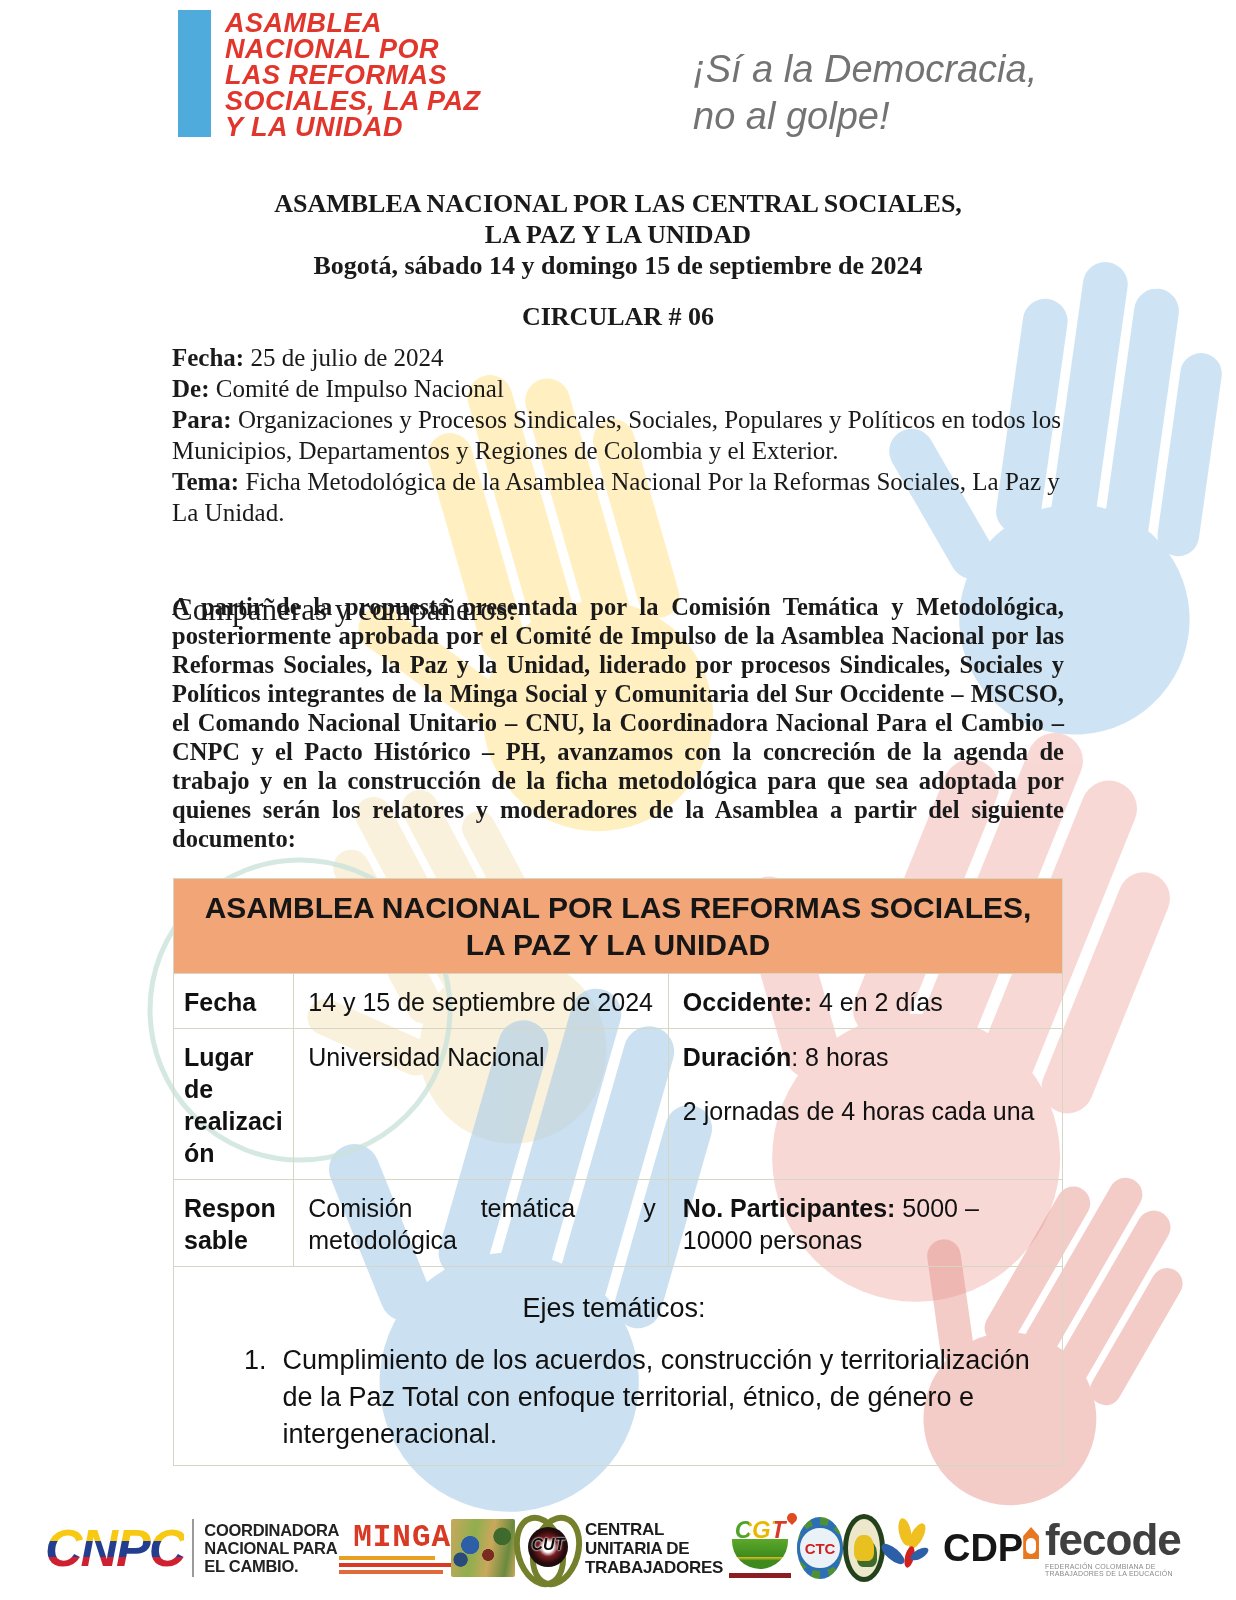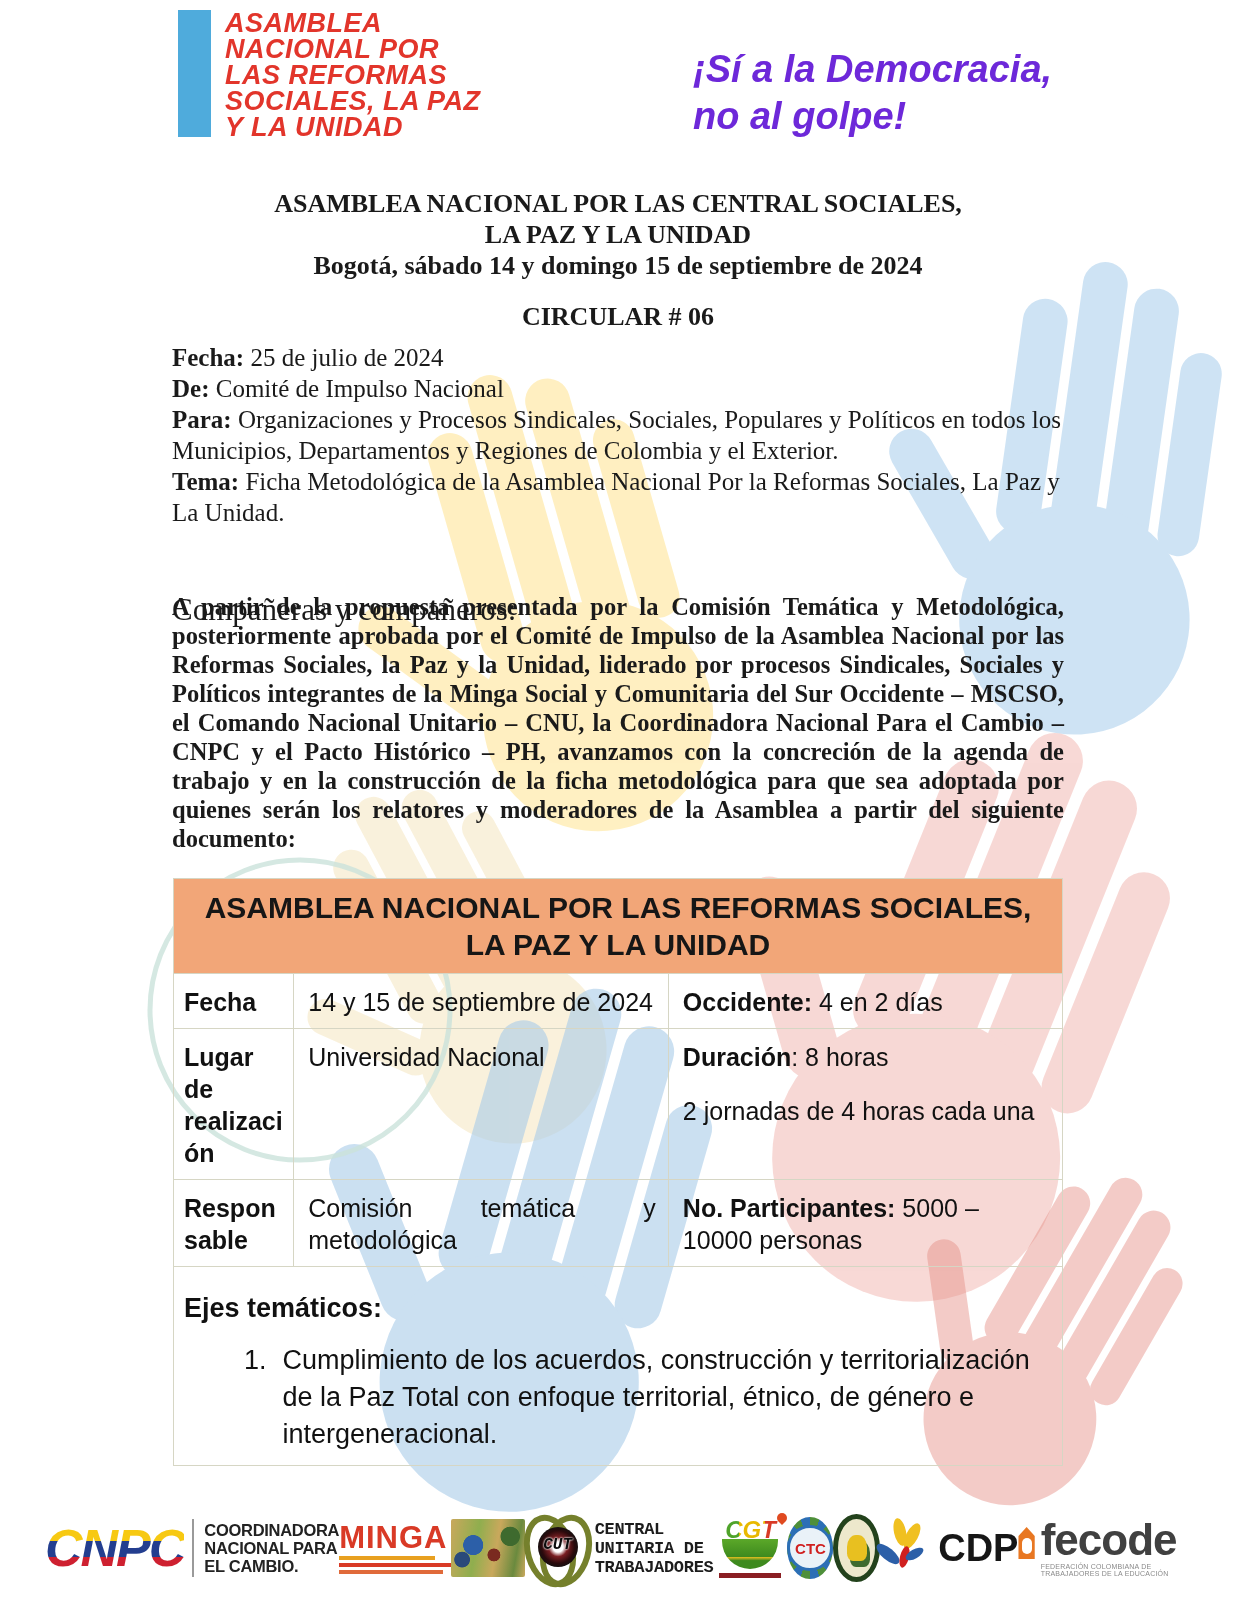--- a/index.html
+++ b/index.html
@@ -15,21 +15,21 @@
 
   
   .brand{position:absolute;left:178px;top:10px;display:flex;align-items:flex-start;}
   .brand-bar{width:33px;height:127px;background:#4FABDC;}
   .brand-text{margin-left:14px;font-family:"Liberation Sans",sans-serif;
     font-weight:800;font-style:italic;color:#E2352B;font-size:27px;line-height:26px;
     letter-spacing:.5px;text-transform:uppercase;}
 
   
   .slogan{position:absolute;left:693px;top:46px;font-family:"Liberation Sans",sans-serif;
-    font-weight:700;font-style:italic;color:#6d28d9;font-size:38px;line-height:47px;}
+    font-weight:400;font-style:italic;color:#737373;font-size:38px;line-height:47px;}
 
   
   .doc-title{position:absolute;left:172px;top:188px;width:892px;text-align:center;
     font-weight:bold;font-size:26px;line-height:31px;}
   .circular{margin-top:20px;font-weight:bold;font-size:26px;}
 
   
   .meta{position:absolute;left:172px;top:342px;width:892px;font-size:25px;line-height:31px;}
   .meta p{margin:0;}
   .meta b{font-weight:bold;}
@@ -45,52 +45,52 @@
   .info-table td{border:1.5px solid #D6D6C4;vertical-align:top;background:transparent;}
   .t-head{background:#F2A678 !important;text-align:center;font-weight:bold;font-size:30px;
     line-height:37px;padding:10px 30px;color:#161616;}
   .c1{width:114px;font-weight:bold;padding:12px 8px 10px 10px;line-height:32px;
       overflow-wrap:anywhere;}
   .c2{width:378px;padding:12px 12px 10px 14px;line-height:32px;}
   .c3{width:398px;padding:12px 12px 10px 14px;line-height:32px;}
   .just{text-align:justify;}
   .gap-top{margin-top:22px;}
   .ejes-cell{padding:26px 18px 12px 10px;}
-  .ejes-head{font-weight:bold;font-size:27px;margin:0 0 18px 0;}
+  .ejes-head{font-weight:normal;font-size:27px;margin:0 0 18px 0;text-align:center;}
   .eje-item{display:flex;gap:16px;padding-left:60px;font-size:27px;line-height:37px;width:790px;}
   .eje-num{flex:0 0 auto;}
 
   
   .logos{position:absolute;left:45px;top:1498px;width:1146px;height:100px;
     display:flex;align-items:center;justify-content:space-between;
     font-family:"Liberation Sans",sans-serif;}
   .logo-item{display:flex;align-items:center;}
 
   .cnpc-word{font-size:52px;font-weight:800;font-style:italic;letter-spacing:-2px;
     background:linear-gradient(180deg,#F7C912 0 38%,#233E8F 38% 66%,#CE2030 66% 100%);
     -webkit-background-clip:text;background-clip:text;color:transparent;line-height:56px;}
   .cnpc-div{width:2px;height:58px;background:#9a9a9a;margin:0 10px 0 8px;}
   .cnpc-text{font-weight:800;font-size:16.5px;line-height:18px;color:#222;letter-spacing:-.3px;}
 
-  .minga{display:block;text-align:left;}
+  .minga{display:block;text-align:right;font-family:Liberation Mono, monospace;}
   .minga-word{font-weight:800;font-size:31px;color:#D93A26;letter-spacing:1px;line-height:30px;}
   .minga-bar{height:4px;margin-top:3px;}
   .mb1{width:96px;background:#E8A020;}
   .mb2{width:112px;background:#D93A26;}
   .mb3{width:104px;background:#E06A3A;}
 
   .mural{width:116px;height:58px;border-radius:2px;
     background:
       radial-gradient(circle at 30% 45%, #2C5FA8 0 16%, rgba(0,0,0,0) 17%),
       radial-gradient(circle at 58% 62%, #7A2A20 0 11%, rgba(0,0,0,0) 12%),
       radial-gradient(circle at 80% 30%, #3E6A2E 0 13%, rgba(0,0,0,0) 14%),
       radial-gradient(circle at 15% 70%, #2A4A7A 0 10%, rgba(0,0,0,0) 11%),
       linear-gradient(100deg,#C9A85C,#8FAE4E 35%,#C9A85C 60%,#6A8A3E 85%,#C9A85C);}
 
-  .cut{gap:4px;font-family:Liberation Mono, monospace;}
+  .cut{gap:4px;}
   .cut-emblem{position:relative;width:66px;height:76px;}
   .cut-ring{position:absolute;width:38px;height:62px;border:6px solid #75802C;
     border-radius:50%;top:4px;}
   .cut-ring.r1{left:0;transform:rotate(-16deg);}
   .cut-ring.r2{right:0;transform:rotate(16deg);}
   .cut-core{position:absolute;left:13px;top:17px;width:40px;height:40px;border-radius:50%;
     background:radial-gradient(circle,#fff 18%,#7A1E22 34%,#2A0A0C 58%,#111 75%);}
   .cut-word{position:absolute;left:12px;top:26px;width:42px;text-align:center;
     font-weight:800;font-style:italic;font-size:16px;color:#0c0c0c;
     text-shadow:0 0 2px #fff,0 0 2px #fff;}

